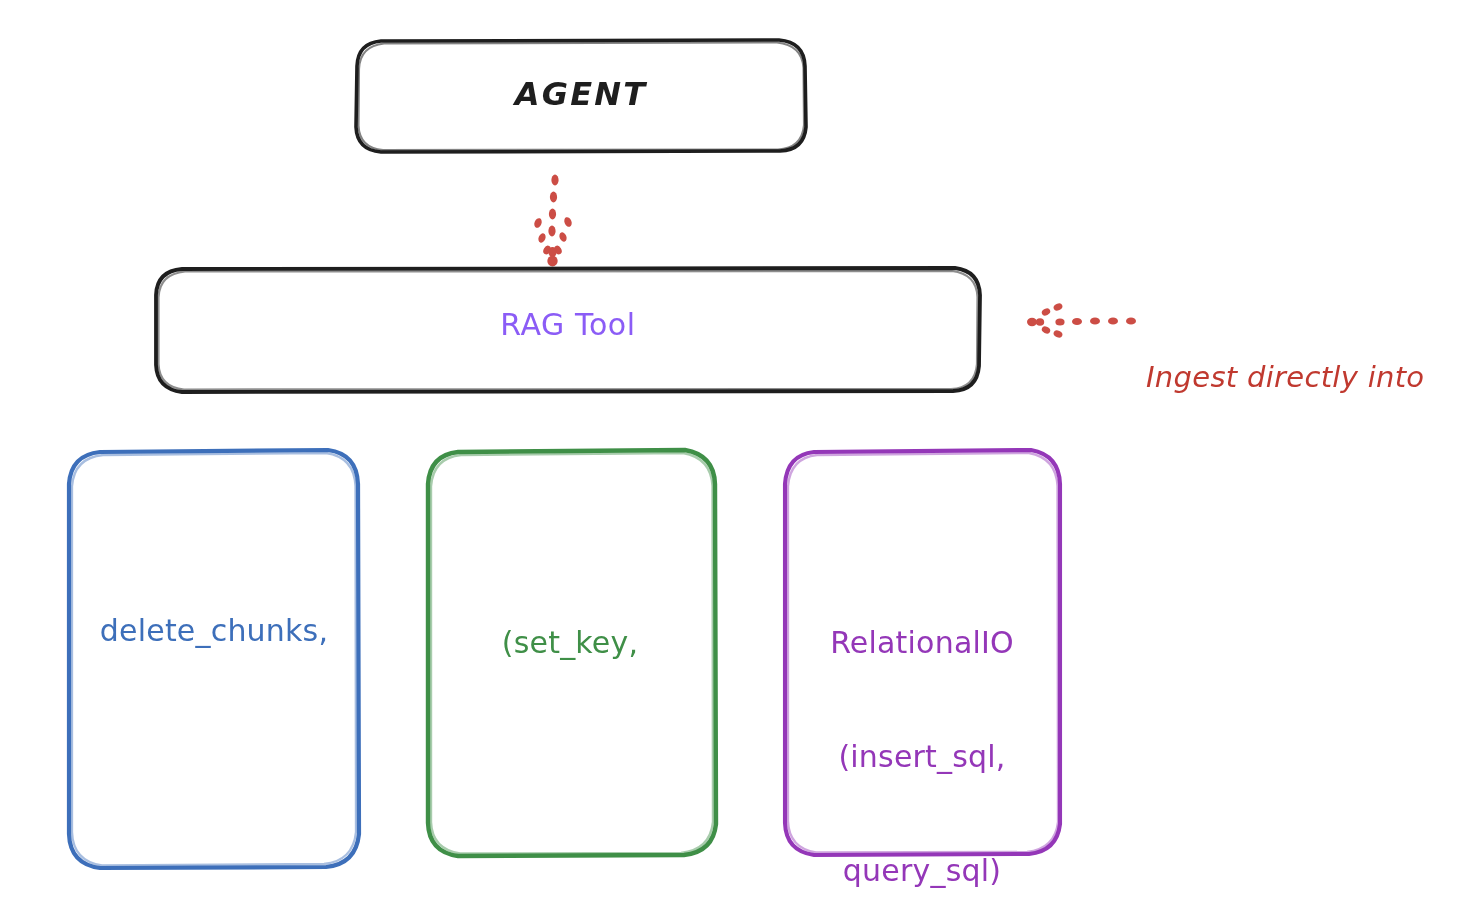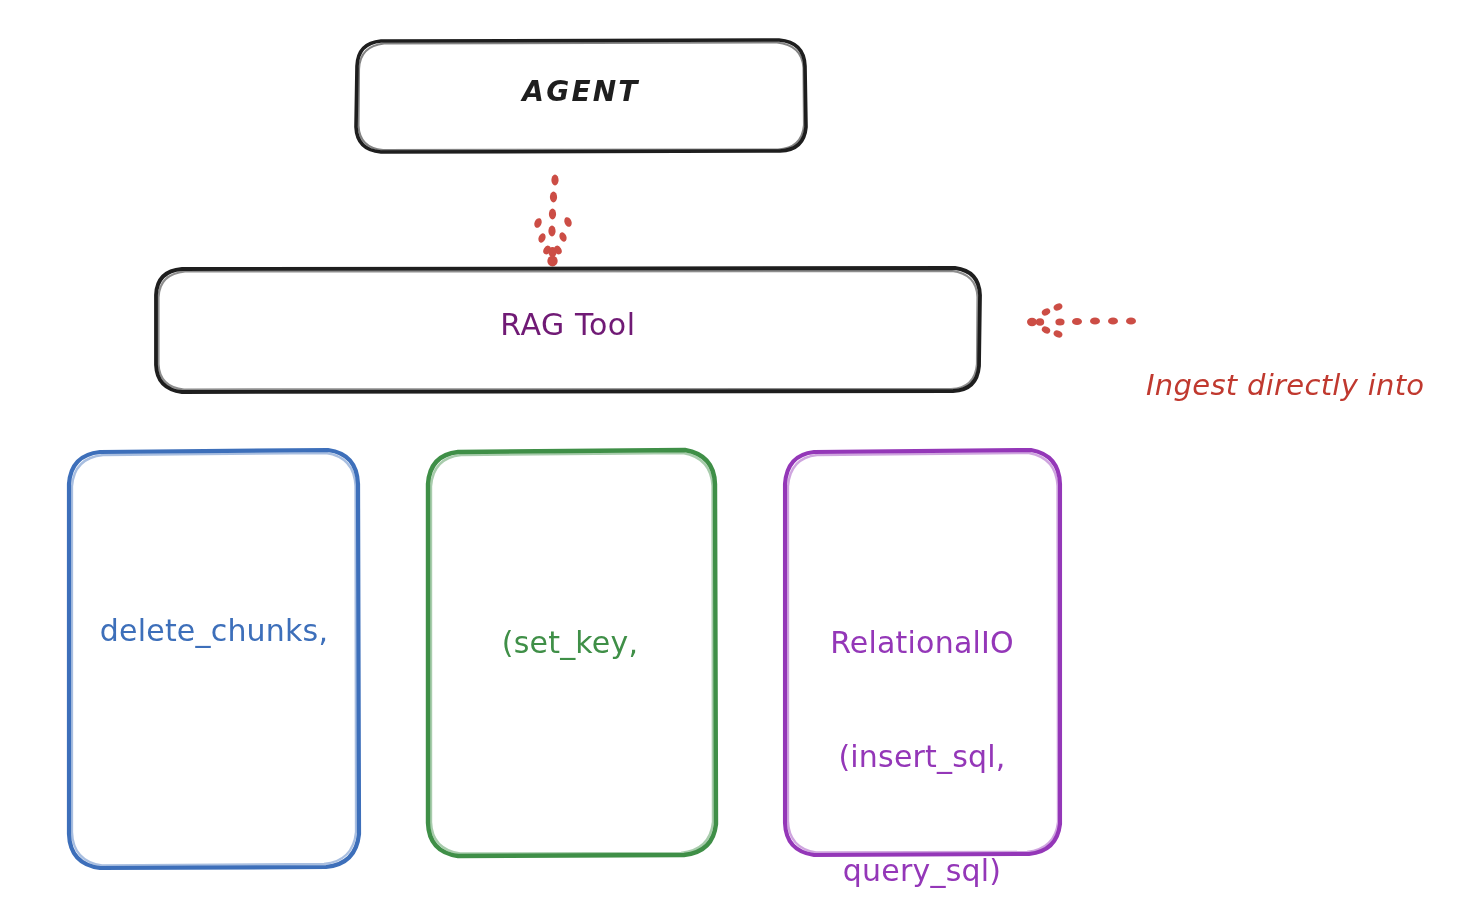--- a/index.html
+++ b/index.html
@@ -30,41 +30,41 @@
     white-space: pre;
     pointer-events: none;
     font-family: "DejaVu Sans", sans-serif;
   }
 
   
   #agent-label {
     left: 356px;
     top: 78px;
     width: 450px;
-    font-size: 28px;
+    font-size: 32px;
     font-style: italic;
     letter-spacing: 2.2px;
     font-weight: 600;
     color: #1e1e1e;
   }
 
   
   #ragtool-label {
     left: 155px;
     top: 310px;
     width: 826px;
     font-size: 30px;
     letter-spacing: 0.6px;
-    color: #701a75;
+    color: #8b5cf6;
   }
 
   
   #annotation-label {
     left: 1146px;
-    top: 288px;
+    top: 280px;
     width: 330px;
     text-align: left;
     font-size: 29px;
     line-height: 1.35;
     font-style: italic;
     color: #c0392f;
     letter-spacing: 0.3px;
   }
   #annotation-label .ln { display: block; }
   #annotation-label .ln2 { padding-left: 18px; }

